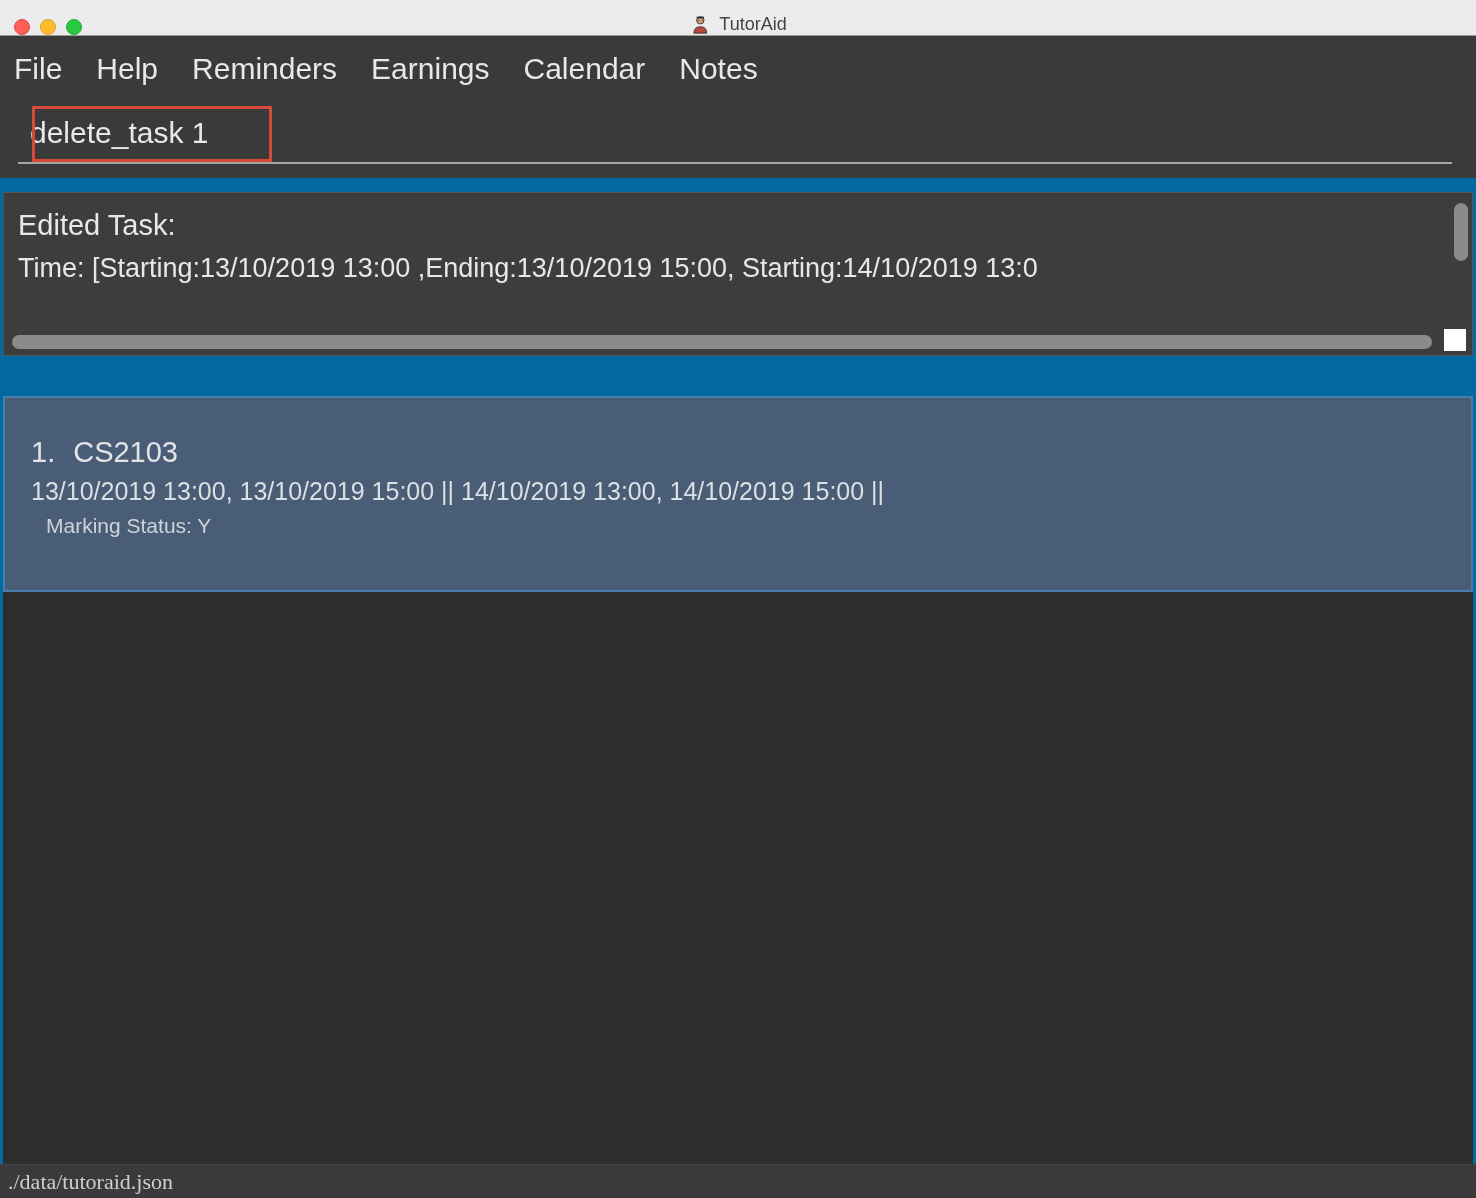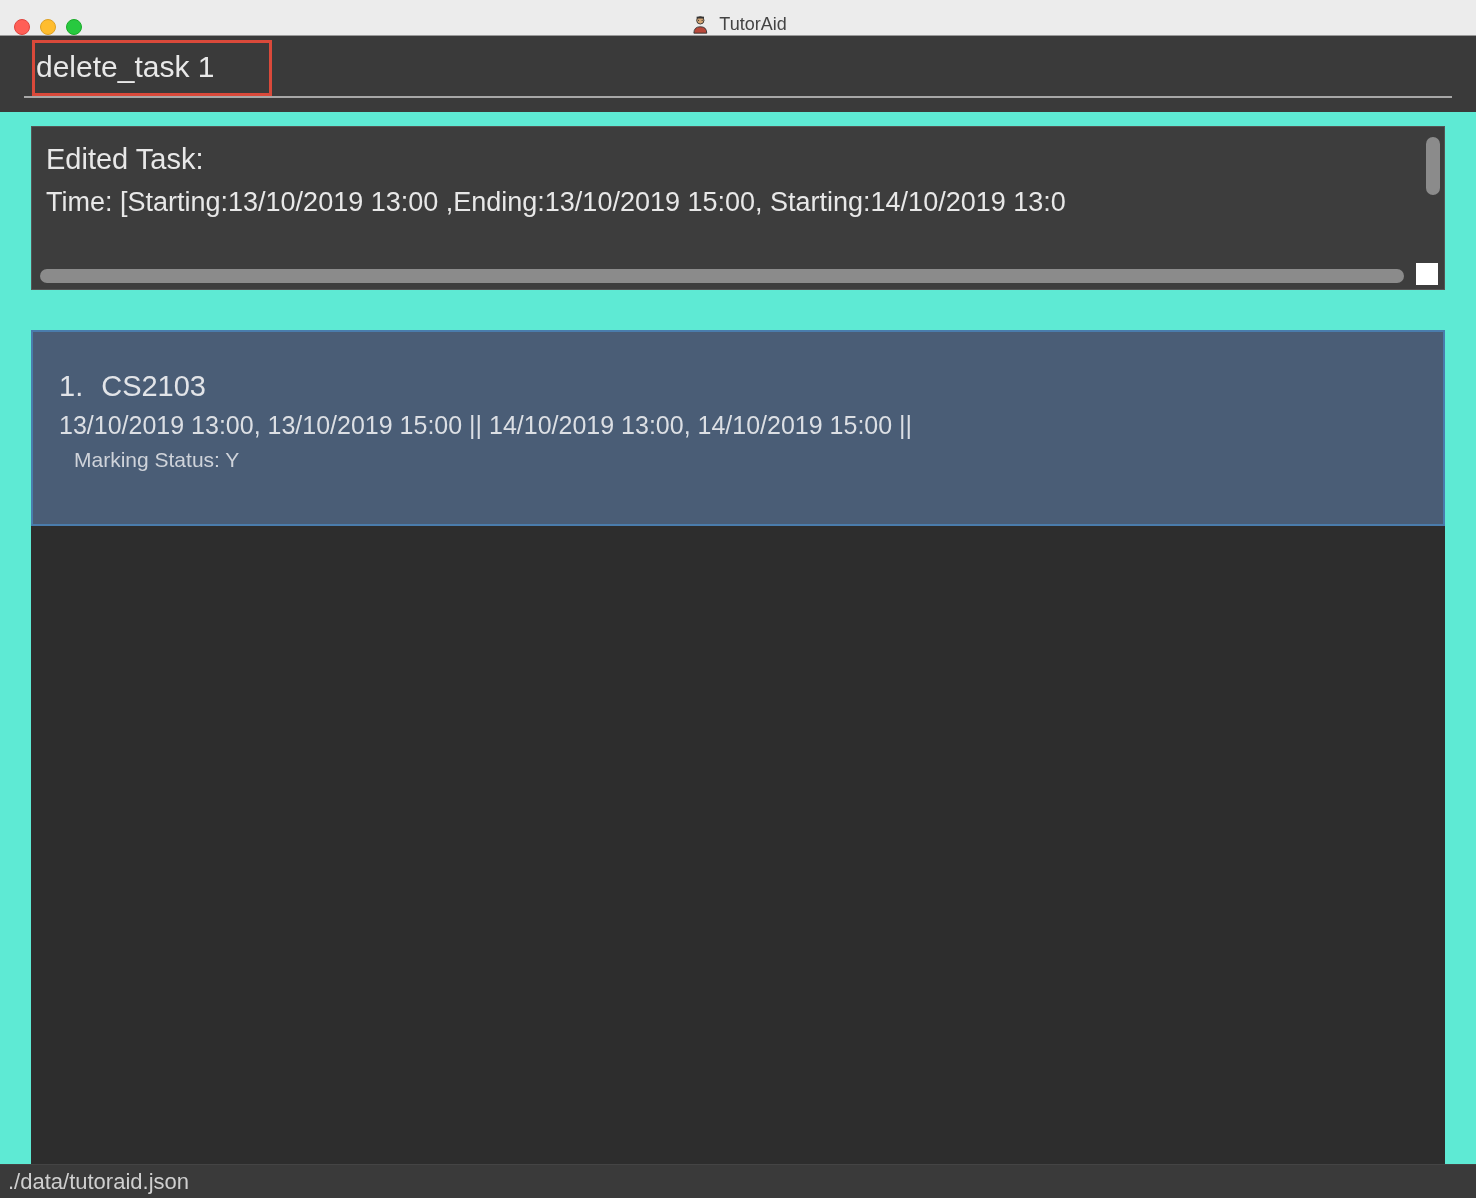--- a/index.html
+++ b/index.html
@@ -67,21 +67,21 @@
       align-items: center;
       gap: 34px;
       font-size: 30px;
       color: #e8e8e8;
     }
     .menubar .menu-item {
       cursor: pointer;
     }
     .command-area {
       background: #3a3a3a;
-      padding: 8px 24px 14px 24px;
+      padding: 8px 24px 14px 18px;
       position: relative;
     }
     .command-highlight {
       position: absolute;
       left: 32px;
       top: 4px;
       width: 240px;
       height: 56px;
       border: 3px solid #d9493a;
       pointer-events: none;
@@ -93,24 +93,24 @@
       border: none;
       border-bottom: 2px solid #a7a7a7;
       color: #e8e8e8;
       font-size: 30px;
       padding: 6px 12px 12px 12px;
       outline: none;
       font-family: inherit;
     }
     .content-area {
       flex: 1;
-      background: #5eead4;
+      background: #0369a1;
       display: flex;
       flex-direction: column;
-      padding: 0 31px;
+      padding: 0 3px;
       min-height: 0;
     }
     .result-panel {
       margin-top: 14px;
       background: #3d3d3d;
       border: 1px solid #555;
       height: 164px;
       position: relative;
       overflow: hidden;
       color: #e8e8e8;
@@ -182,20 +182,21 @@
     }
     .statusbar {
       height: 34px;
       background: #3a3a3a;
       color: #cfcfcf;
       font-size: 22px;
       padding: 4px 8px;
       display: flex;
       align-items: center;
       border-top: 1px solid #444;
+      font-family: Liberation Serif, serif;
     }
   </style>
 </head>
 <body>
 
 <div class="window">
 
   <div class="titlebar">
     <div class="traffic-lights">
       <div class="traffic-light tl-close"></div>
@@ -209,20 +210,28 @@
           <path d="M 5 22 Q 5 15 12 15 Q 19 15 19 22 Z" fill="#b8483a" stroke="#333" stroke-width="1"></path>
           <rect x="8" y="4" width="8" height="2" fill="#333"></rect>
           <circle cx="10" cy="8" r="0.7" fill="#333"></circle>
           <circle cx="14" cy="8" r="0.7" fill="#333"></circle>
         </svg>
       </span>
       <span>TutorAid</span>
     </div>
   </div>
 
+  <div class="menubar">
+    <span class="menu-item">File</span>
+    <span class="menu-item">Help</span>
+    <span class="menu-item">Reminders</span>
+    <span class="menu-item">Earnings</span>
+    <span class="menu-item">Calendar</span>
+    <span class="menu-item">Notes</span>
+  </div>
 
   <div class="command-area">
     <div class="command-highlight"></div>
     <input class="command-input" type="text" value="delete_task 1" style="">
   </div>
 
   <div class="content-area">
 
     <div class="result-panel">
       <div class="result-content">

